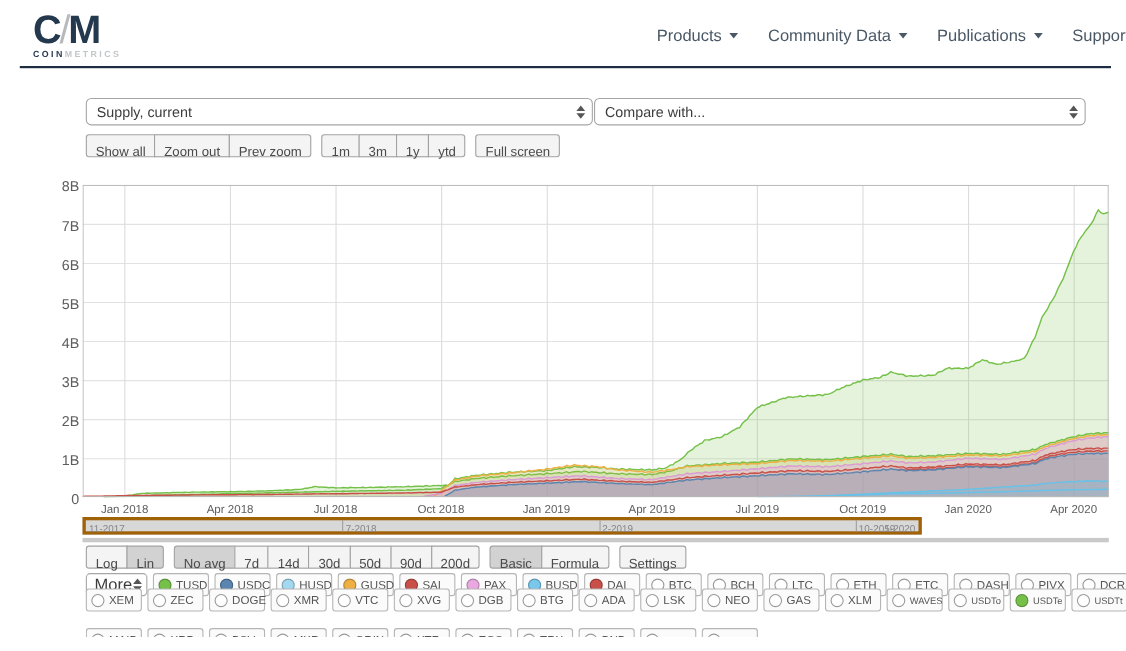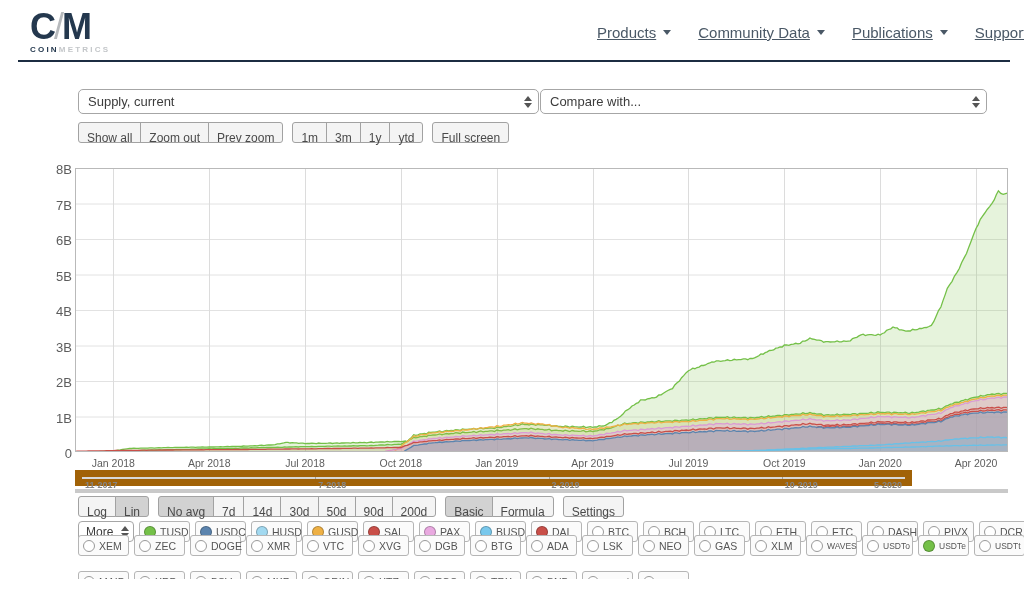--- a/index.html
+++ b/index.html
@@ -6,21 +6,21 @@
   #app{position:relative;width:1024px;height:592px;background:#fff;overflow:hidden;
        font-family:"Liberation Sans",sans-serif;color:#444;}
   
   #logo{position:absolute;left:30px;top:10px;width:90px;height:48px;}
   #logo .mark{font-weight:bold;font-size:36px;letter-spacing:-2px;color:#24384e;line-height:34px;}
   #logo .mark .slash{color:#b7babd;font-weight:normal;}
   #logo .word{font-size:8px;font-weight:bold;letter-spacing:2.2px;margin-top:1px;}
   #logo .word .coin{color:#24384e;} #logo .word .metrics{color:#c3c6c9;}
   #nav{position:absolute;left:597px;top:24px;width:520px;display:flex;gap:27px;white-space:nowrap;
        font-size:15px;color:#4a5866;}
-  .nav-item{display:flex;align-items:center;gap:7px;cursor:pointer;text-decoration:underline;}
+  .nav-item{display:flex;align-items:center;gap:7px;cursor:pointer;}
   .caret{width:0;height:0;border-left:4px solid transparent;border-right:4px solid transparent;
          border-top:5px solid #4a5866;}
   #header-rule{position:absolute;left:18px;right:14px;top:60px;height:2px;background:#1c2d42;}
   
   .mac-select{position:absolute;top:89px;height:25px;border:1px solid #a6a6a6;border-radius:5px;
       background:#fff;display:flex;align-items:center;justify-content:space-between;
       padding:0 6px 0 9px;font-size:13px;color:#3c3c3c;box-sizing:border-box;cursor:pointer;}
   #metric-select{left:78px;width:461px;} #compare-select{left:540px;width:447px;}
   .updown{display:flex;flex-direction:column;align-items:center;gap:2px;}
   .updown .u{width:0;height:0;border-left:4px solid transparent;border-right:4px solid transparent;border-bottom:5px solid #555;}
@@ -35,39 +35,39 @@
        margin-left:-1px;cursor:pointer;line-height:19px;}
   .btngroup .btn:first-child{border-radius:3px 0 0 3px;margin-left:0;}
   .btngroup .btn:last-child{border-radius:0 3px 3px 0;}
   .btngroup .btn:only-child{border-radius:3px;}
   .btn.active{background:#d2d2d2;}
   
   #plot{position:absolute;left:75px;top:168px;}
   .ylab{position:absolute;width:40px;text-align:right;font-size:13px;color:#5d5d5d;right:952px;}
   .xlab{position:absolute;top:457px;width:70px;text-align:center;font-size:10.5px;color:#5d5d5d;}
   
-  #navigator{position:absolute;left:75px;top:470px;width:837px;height:16px;background:#d8d8d8;
-      border:7px solid #a16207;box-sizing:border-box;font-weight:bold;}
+  #navigator{position:absolute;left:75px;top:470px;width:763px;height:16px;background:#d8d8d8;
+      border:3px solid #a16207;box-sizing:border-box;}
   .nav-tick{position:absolute;top:0;width:1px;height:100%;background:#9f9f9f;}
   .nav-lab{position:absolute;top:3px;font-size:9px;color:#858585;white-space:nowrap;}
   #scroll-strip{position:absolute;left:75px;top:489px;width:933px;height:4px;background:#c9c9c9;}
   
   .coin-row{position:absolute;left:78px;display:flex;gap:5px;}
   #coin-row-1{top:521px;} #coin-row-2{top:535px;}
   #coin-row-3-clip{position:absolute;left:78px;top:571px;height:8px;overflow:hidden;width:940px;}
   .coin-btn{display:flex;align-items:center;gap:4px;width:51px;height:21px;box-sizing:border-box;
       border:1px solid #b5b5b5;border-radius:3px;background:#fbfbfb;padding:0 4px;cursor:pointer;}
   .coin-btn .lbl{font-size:10.5px;color:#555;white-space:nowrap;}
   .coin-btn .lbl.sm{font-size:8.5px;}
   .dot{width:12px;height:12px;border-radius:50%;box-sizing:border-box;flex:none;
        background:#fff;border:1px solid #9a9a9a;}
   .dot.filled{border:1px solid rgba(0,0,0,0.25);}
   #more-select{width:56px;height:21px;border:1px solid #a6a6a6;border-radius:4px;background:#fff;
       display:flex;align-items:center;justify-content:space-between;padding:0 4px 0 7px;
-      font-size:12px;color:#3c3c3c;box-sizing:border-box;cursor:pointer;flex:none;}
+      font-size:15px;color:#3c3c3c;box-sizing:border-box;cursor:pointer;flex:none;}
 </style>
 </head>
 <body>
 
 <div id="app">
 
   <div id="logo">
     <div class="mark"><span>C</span><span class="slash">/</span><span>M</span></div>
     <div class="word"><span class="coin">COIN</span><span class="metrics">METRICS</span></div>
   </div>

